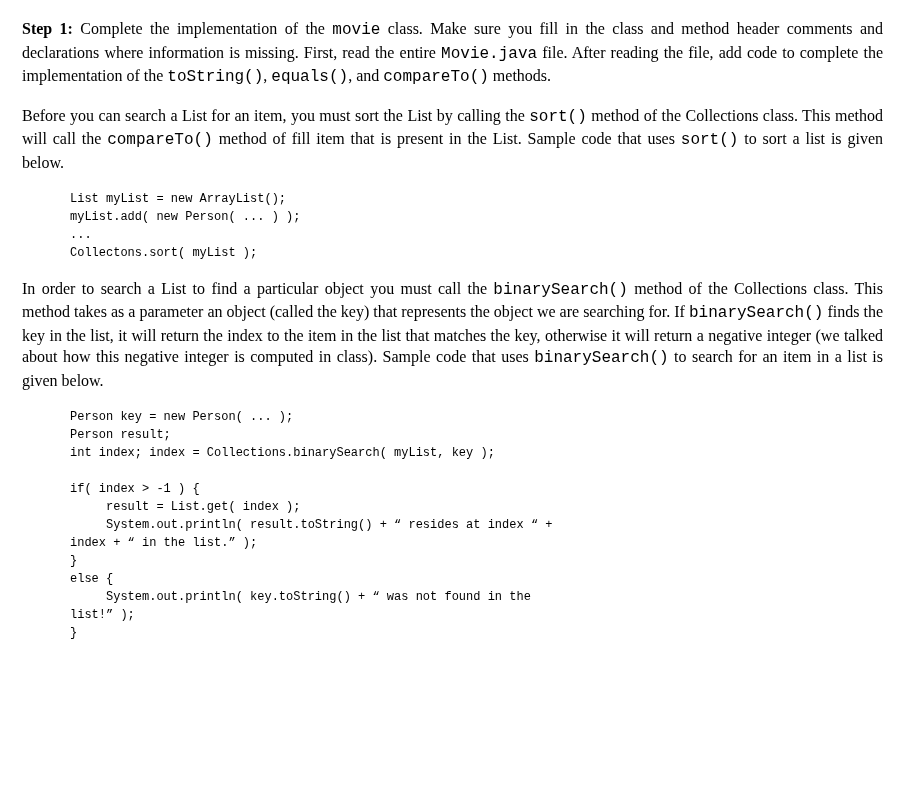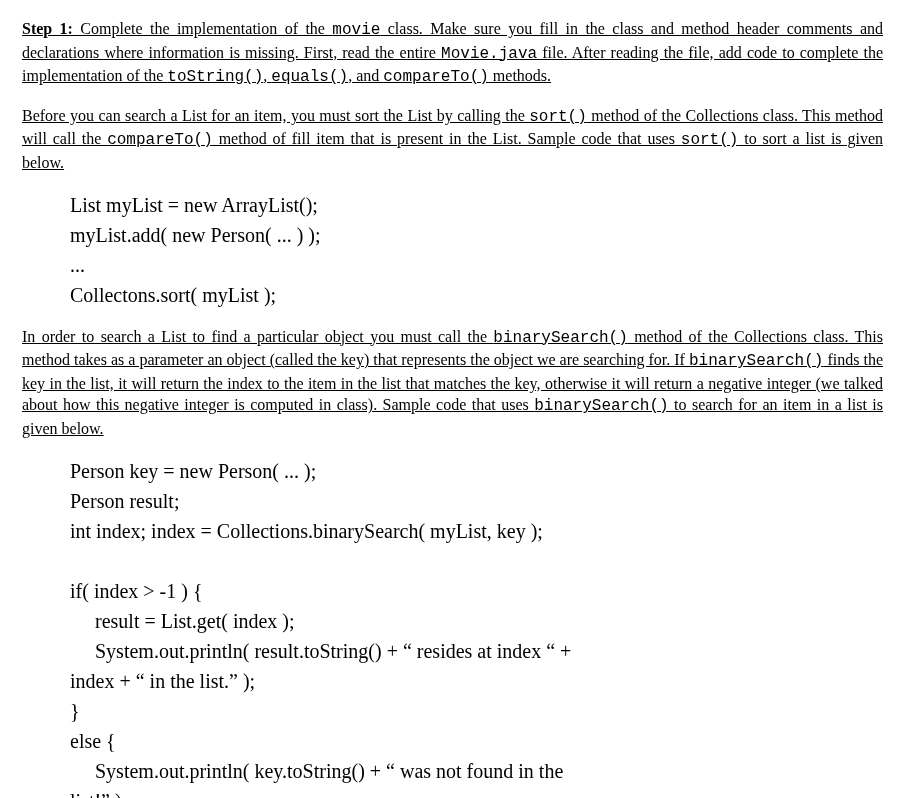--- a/index.html
+++ b/index.html
@@ -9,35 +9,34 @@
       background: #fff;
       margin: 0;
       padding: 18px 22px;
       width: 905px;
       box-sizing: border-box;
       line-height: 1.35;
     }
     p {
       margin: 0 0 16px 0;
       text-align: justify;
-      text-decoration: underline;
     }
     .code, .mono {
       font-family: 'Courier New', Courier, monospace;
     }
     .bold {
       font-weight: bold;
     }
     .code-block {
-      font-family: Liberation Serif, serif;
+      font-family: Liberation Mono, monospace;
       white-space: pre;
       margin: 0 0 16px 0;
       padding-left: 48px;
       line-height: 1.5;
-      font-size: 20px;
+      font-size: 12px;
     }
   </style>
 </head>
 <body>
 
 <p>
   <span class="bold">Step 1:</span><span> Complete the implementation of the </span><span class="mono">movie</span><span> class. Make sure you fill in the class and method header comments and declarations where information is missing. First, read the entire </span><span class="mono">Movie.java</span><span> file. After reading the file, add code to complete the implementation of the </span><span class="mono">toString()</span><span>, </span><span class="mono">equals()</span><span>, and </span><span class="mono">compareTo()</span><span> methods.</span>
 </p>
 
 <p>

